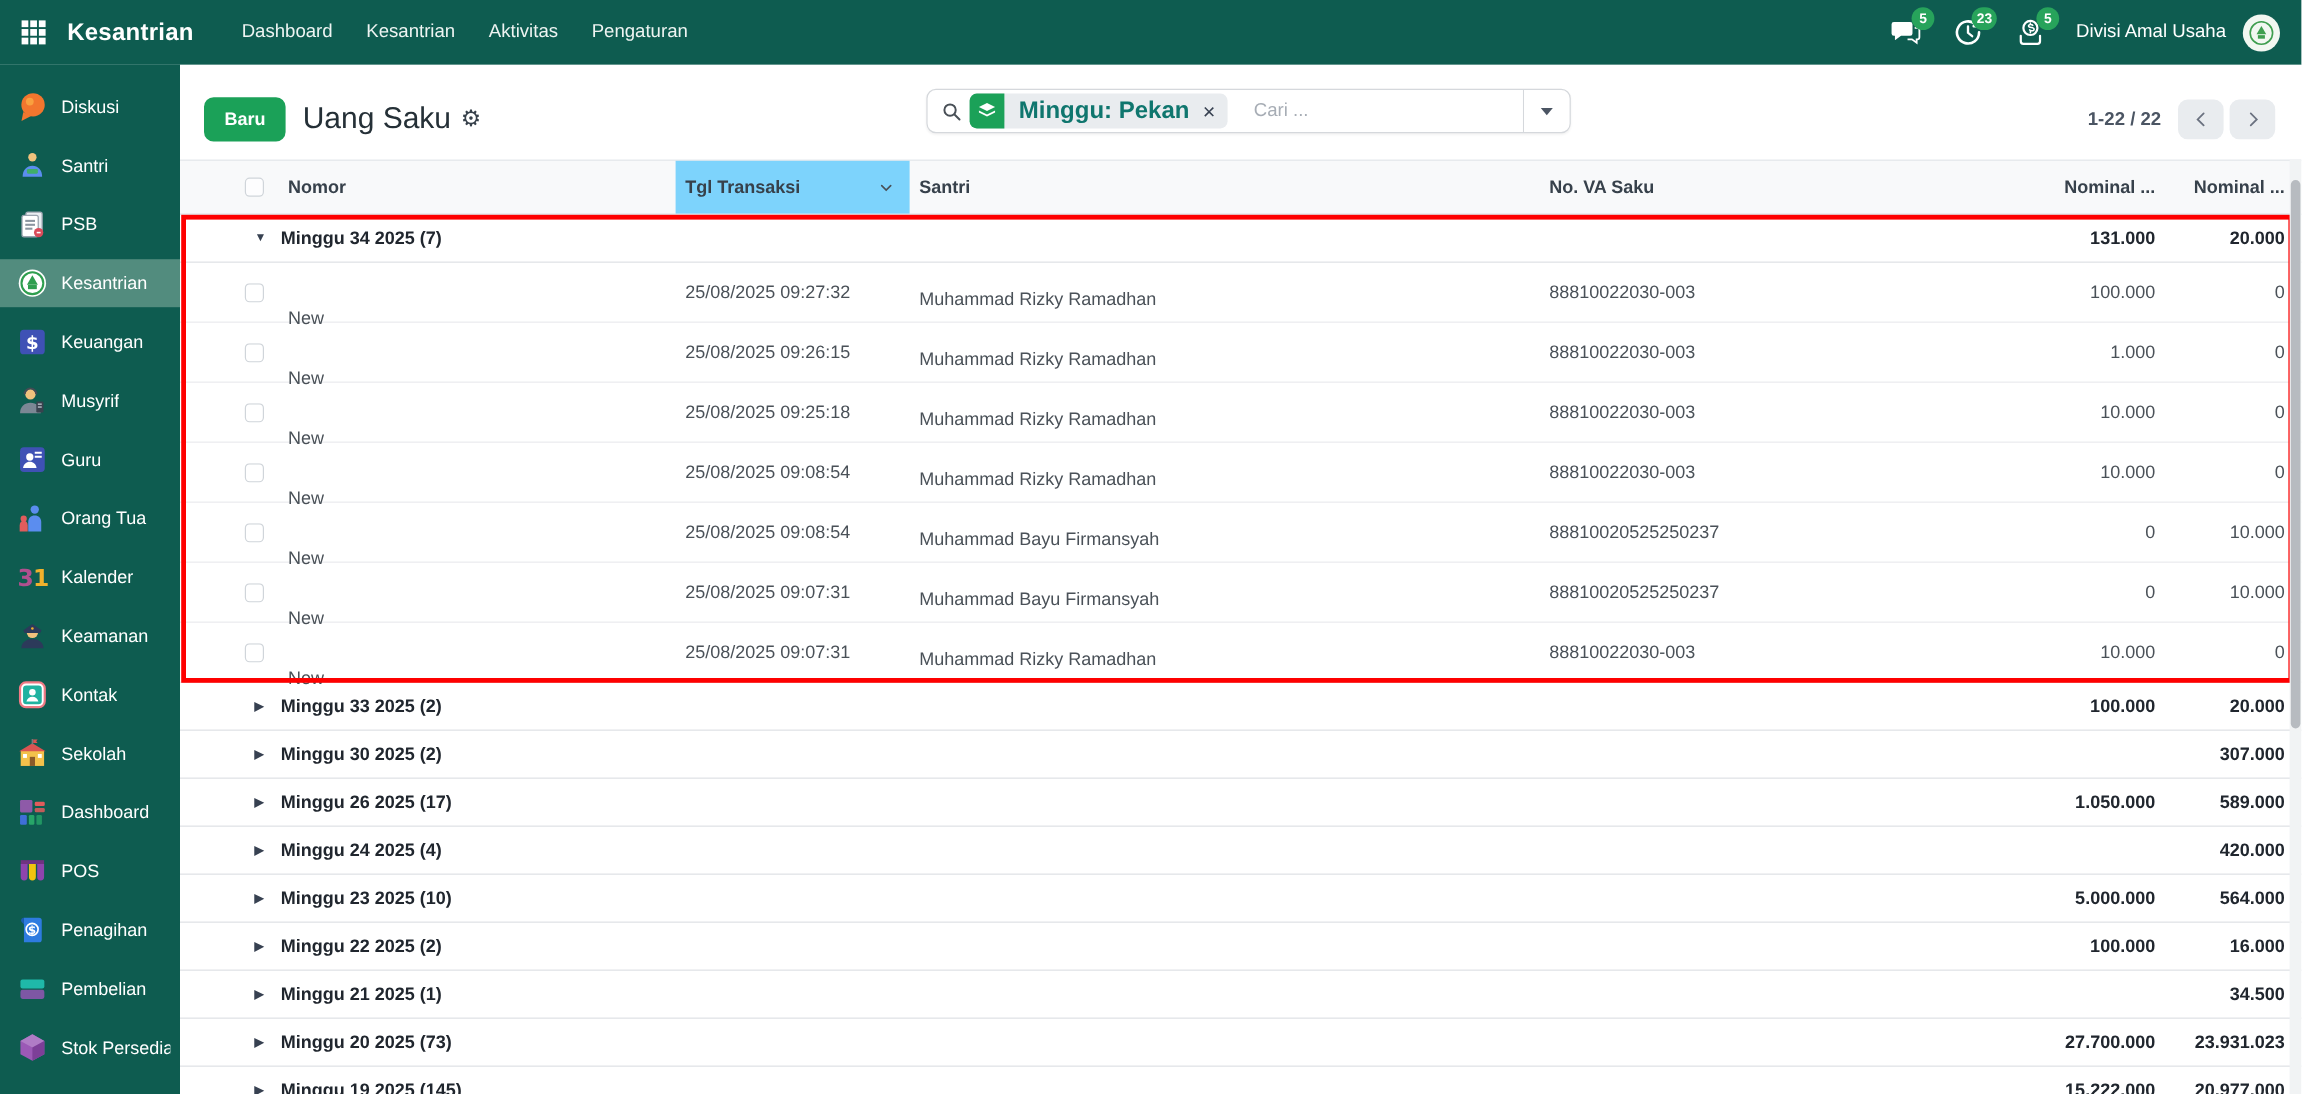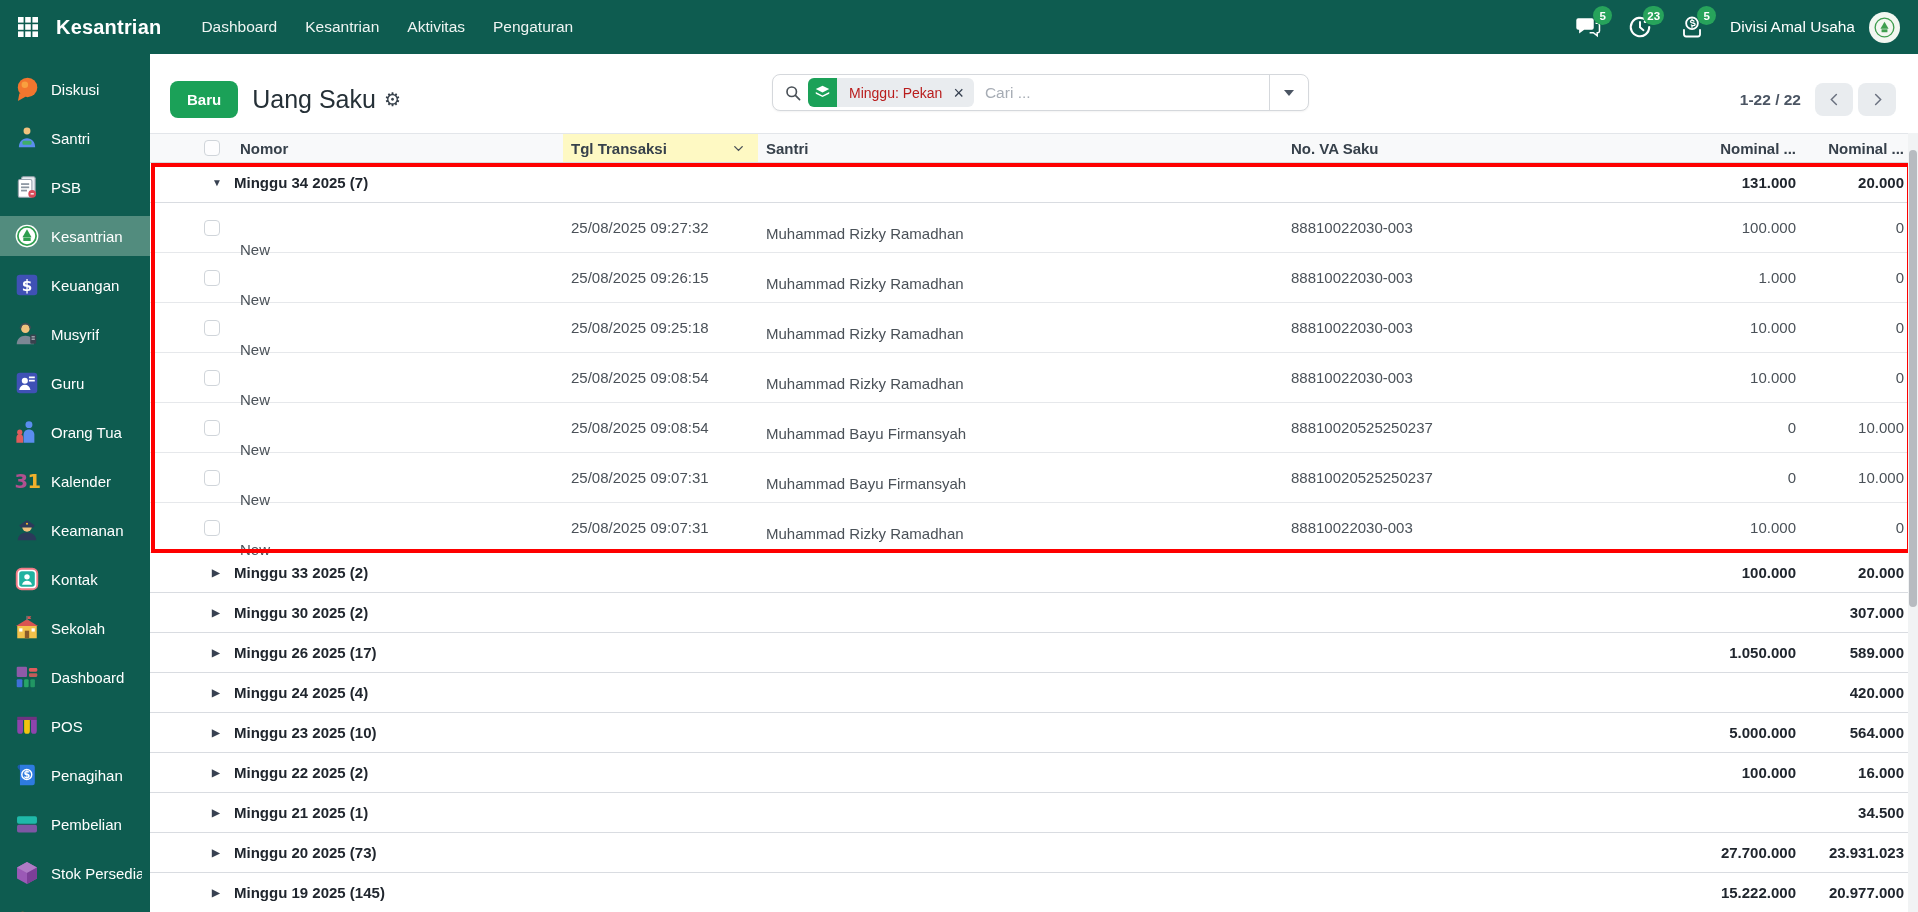--- a/index.html
+++ b/index.html
@@ -48,42 +48,42 @@
   .gear { font-size:19px; color:#37414b; cursor:pointer; line-height:1; }
   .searchbar { position:absolute; left:622px; top:20px; width:537px; height:37px; background:#fff;
     border:1px solid #d5d8dc; border-radius:8px; display:flex; align-items:center;
     box-shadow:0 1px 2px rgba(0,0,0,.05); }
   .search-glass { margin:0 6px 0 11px; display:flex; }
   .search-glass svg { width:18px; height:18px; }
   .facet { display:flex; align-items:center; background:#e9ecef; border-radius:6px; height:29px; cursor:pointer; }
   .facet-icon { width:29px; height:29px; background:#1BA158; border-radius:6px 0 0 6px;
     display:flex; align-items:center; justify-content:center; }
   .facet-icon svg { width:17px; height:17px; }
-  .facet-label { font-size:14px; color:#b91c1c; padding:0 11px 0 12px; white-space:nowrap; }
+  .facet-label { font-size:20px; color:#0f766e; padding:0 11px 0 12px; white-space:nowrap;font-weight:bold; }
   .facet-close { font-size:18px; color:#374151; padding:0 10px 0 0; cursor:pointer; line-height:1; }
-  .search-placeholder { flex:1; margin-left:11px; font-size:15.5px; color:#a7adb5; white-space:nowrap; overflow:hidden; }
+  .search-placeholder { flex:1; margin-left:22px; font-size:15.5px; color:#a7adb5; white-space:nowrap; overflow:hidden; }
   .search-toggle { width:39px; height:100%; border-left:1px solid #d5d8dc; display:flex;
     align-items:center; justify-content:center; cursor:pointer; border-radius:0 8px 8px 0; }
   .caret-down { width:0; height:0; border-left:5.5px solid transparent; border-right:5.5px solid transparent;
     border-top:6.5px solid #4b5563; }
   .pager { margin-left:auto; display:flex; align-items:center; gap:5px; }
   .pager-text { font-size:15.5px; color:#4b5563; margin-right:9px; white-space:nowrap;font-weight:bold; }
   .pager-btn { width:38px; height:33px; background:#e9ecef; border-radius:8px; display:flex;
     align-items:center; justify-content:center; cursor:pointer; }
   .pager-btn svg { width:15px; height:15px; }
 
   
   .grid-row { display:grid; grid-template-columns:70px 343px 195px 527px 305px 210px 108px; align-items:center; }
-  .thead { height:30px; background:#f8f9fa; border-top:1px solid #e3e6ea; border-bottom:1px solid #d6dade;
+  .thead { height:46px; background:#f8f9fa; border-top:1px solid #e3e6ea; border-bottom:1px solid #d6dade;
     font-size:15px; font-weight:700; color:#37414b; }
   .th { padding-left:20px; }
   .th-check { display:flex; justify-content:flex-end; padding-right:0; }
   .checkbox { width:16px; height:16px; border:1px solid #d0d5da; border-radius:4px; background:#fdfdfe;
     display:inline-block; cursor:pointer; }
-  .th-tgl { background:#fef9c3; height:100%; display:flex; align-items:center;
+  .th-tgl { background:#7dd3fc; height:100%; display:flex; align-items:center;
     justify-content:space-between; padding:0 12px 0 8px; cursor:pointer; }
   .th-tgl svg { width:15px; height:15px; }
   .th-santri, .th-va { padding-left:8px; }
   .th-va { padding-left:6px; }
   .th-num { text-align:right; padding-right:4px; white-space:nowrap; }
 
   .group-row { height:40px; background:#fff; border-bottom:1px solid #d9dce1; font-size:15px;
     font-weight:700; color:#20262e; cursor:pointer; }
   .group-label-cell { grid-column:1 / 6; display:flex; align-items:center; padding-left:62px; gap:10px; }
   .tri { font-size:10px; color:#374151; width:12px; display:inline-block; }

